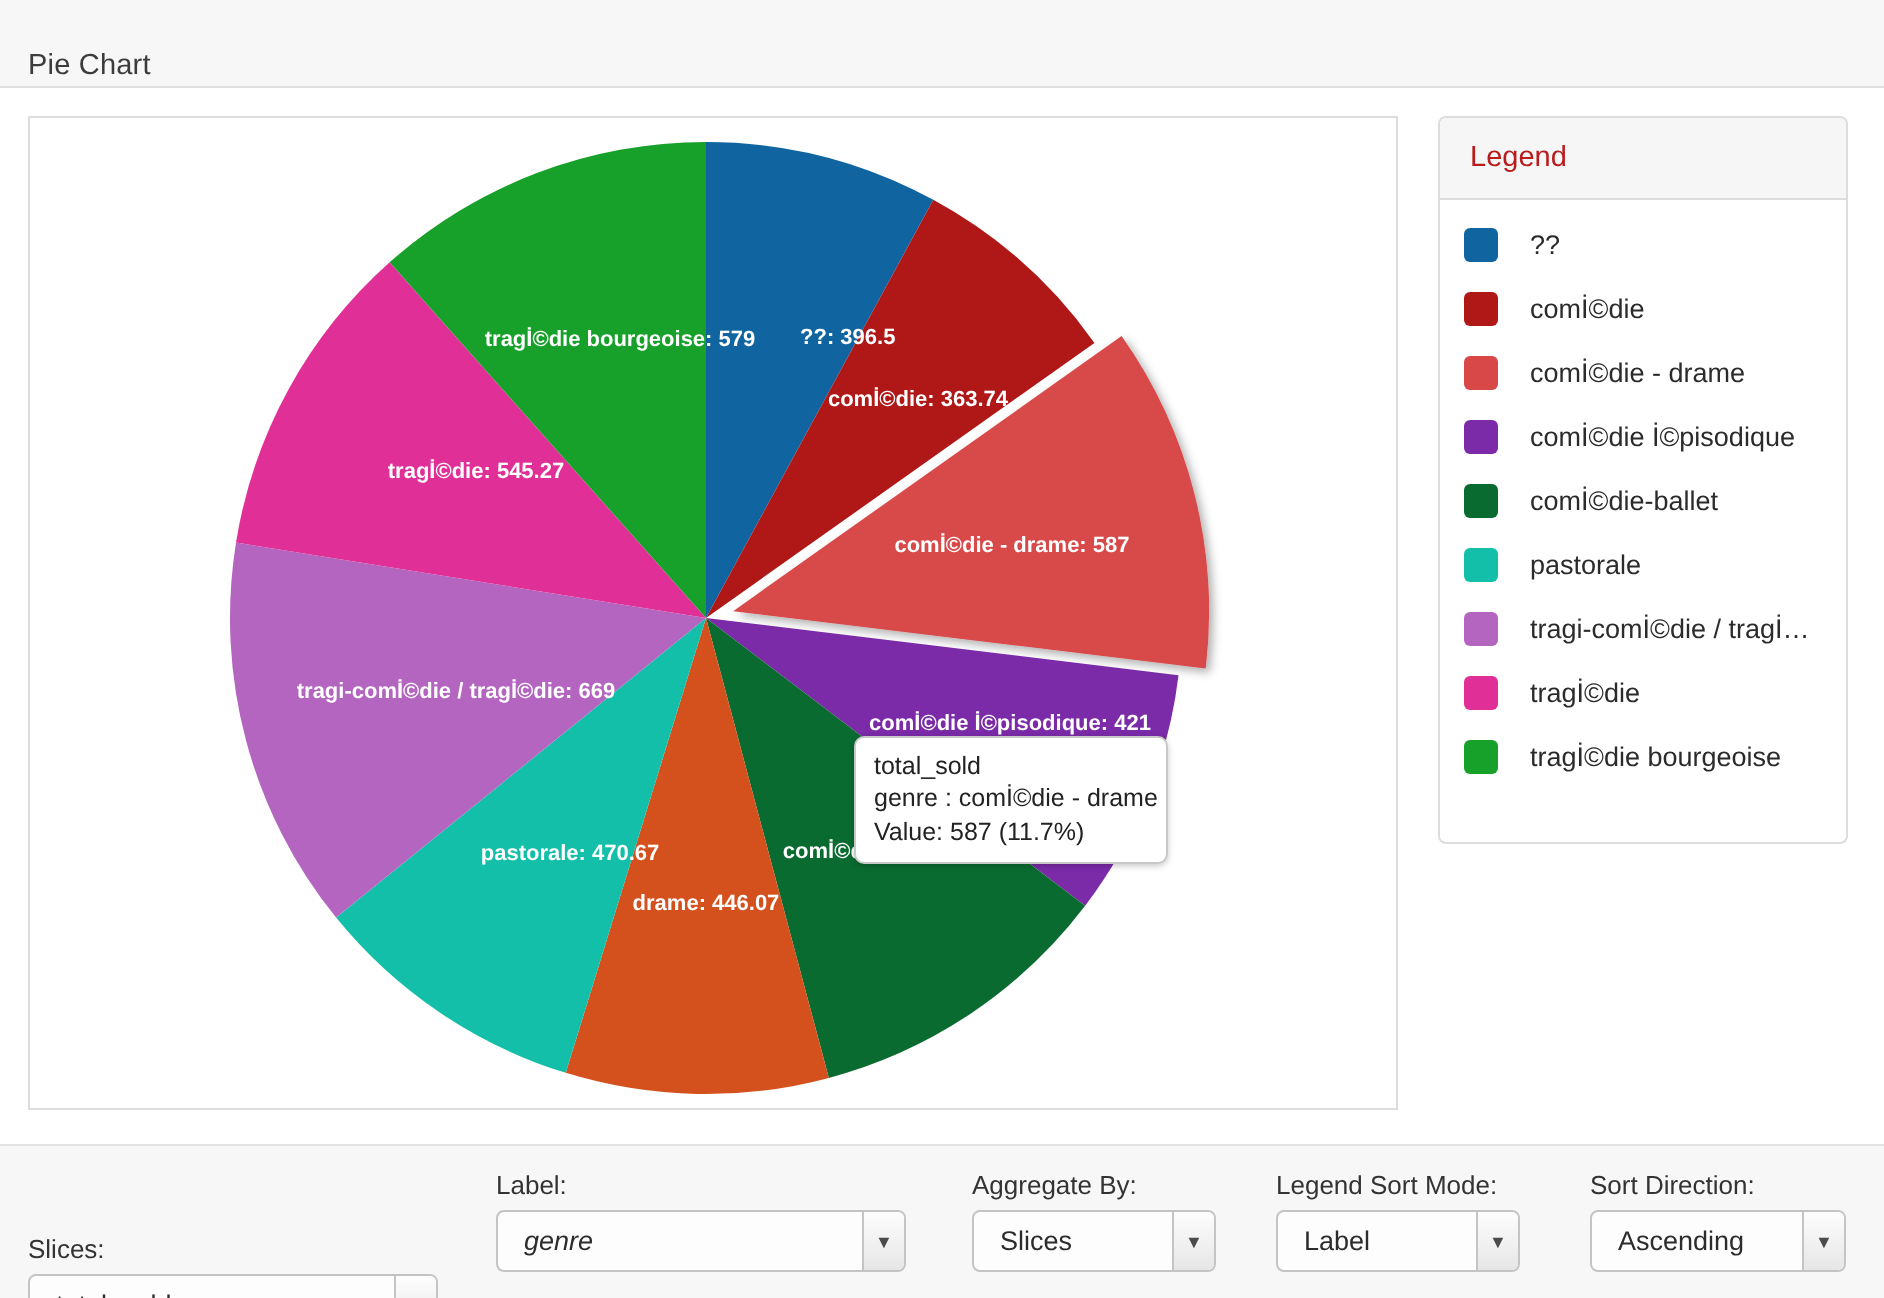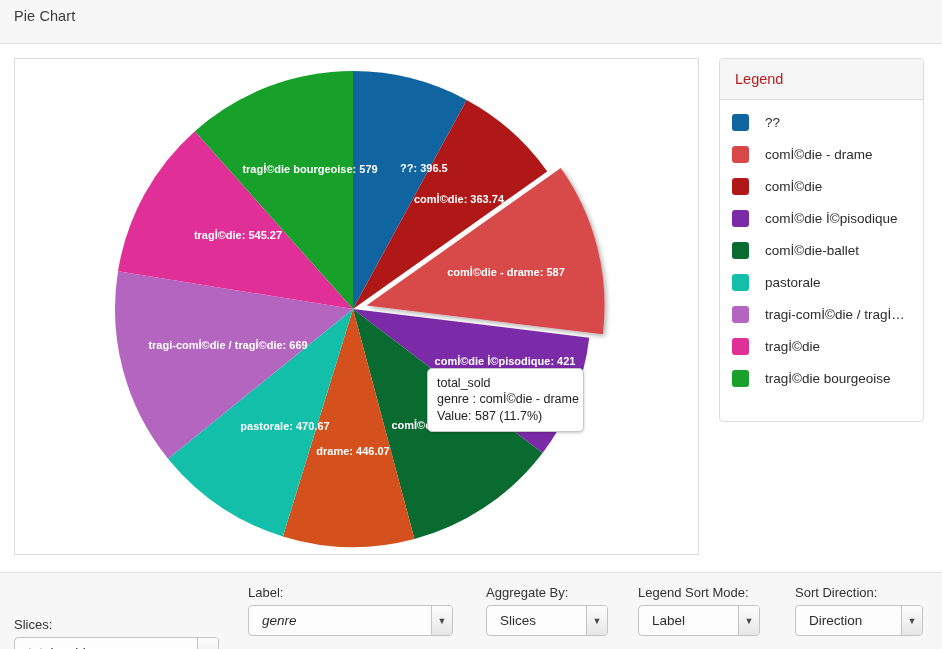--- a/index.html
+++ b/index.html
@@ -19,21 +19,21 @@
   
   #header {
     position: absolute;
     left: 0; top: 0;
     width: 942px; height: 44px;
     background: #f7f7f7;
     border-bottom: 1px solid #e0e0e0;
   }
   #header-title {
     position: absolute;
-    left: 14px; top: 8px;
+    left: 14px; top: 25px;
     font-size: 14.5px;
     color: #3c3c3c;
     letter-spacing: 0.1px;
   }
 
   
   #chart-panel {
     position: absolute;
     left: 14px; top: 58px;
     width: 685px; height: 497px;
@@ -205,26 +205,26 @@
   <div id="legend-panel">
     <div id="legend-header">
       <span id="legend-title">Legend</span>
     </div>
     <div id="legend-list">
         <div class="legend-item">
           <span class="legend-swatch" style="background: rgb(16, 100, 160);"></span>
           <span class="legend-label">??</span>
         </div>
         <div class="legend-item">
+          <span class="legend-swatch" style="background: rgb(176, 24, 24);"></span>
+          <span class="legend-label">comİ©die</span>
+        </div>
+        <div class="legend-item">
           <span class="legend-swatch" style="background: rgb(216, 72, 72);"></span>
           <span class="legend-label">comİ©die - drame</span>
-        </div>
-        <div class="legend-item">
-          <span class="legend-swatch" style="background: rgb(176, 24, 24);"></span>
-          <span class="legend-label">comİ©die</span>
         </div>
         <div class="legend-item">
           <span class="legend-swatch" style="background: rgb(123, 42, 168);"></span>
           <span class="legend-label">comİ©die İ©pisodique</span>
         </div>
         <div class="legend-item">
           <span class="legend-swatch" style="background: rgb(10, 107, 48);"></span>
           <span class="legend-label">comİ©die-ballet</span>
         </div>
         <div class="legend-item">
@@ -271,19 +271,19 @@
       <div class="control-group" style="left: 638px; width: 122px;">
         <span class="control-label">Legend Sort Mode:</span>
         <div class="control-select" style="width: 122px;">
           <span class="sel-value">Label</span>
           <span class="sel-arrow">▼</span>
         </div>
       </div>
       <div class="control-group" style="left: 795px; width: 128px;">
         <span class="control-label">Sort Direction:</span>
         <div class="control-select" style="width: 128px;">
-          <span class="sel-value">Direction</span>
+          <span class="sel-value">Ascending</span>
           <span class="sel-arrow">▼</span>
         </div>
       </div>
     </div>
 
 </div>
 
 </body></html>

